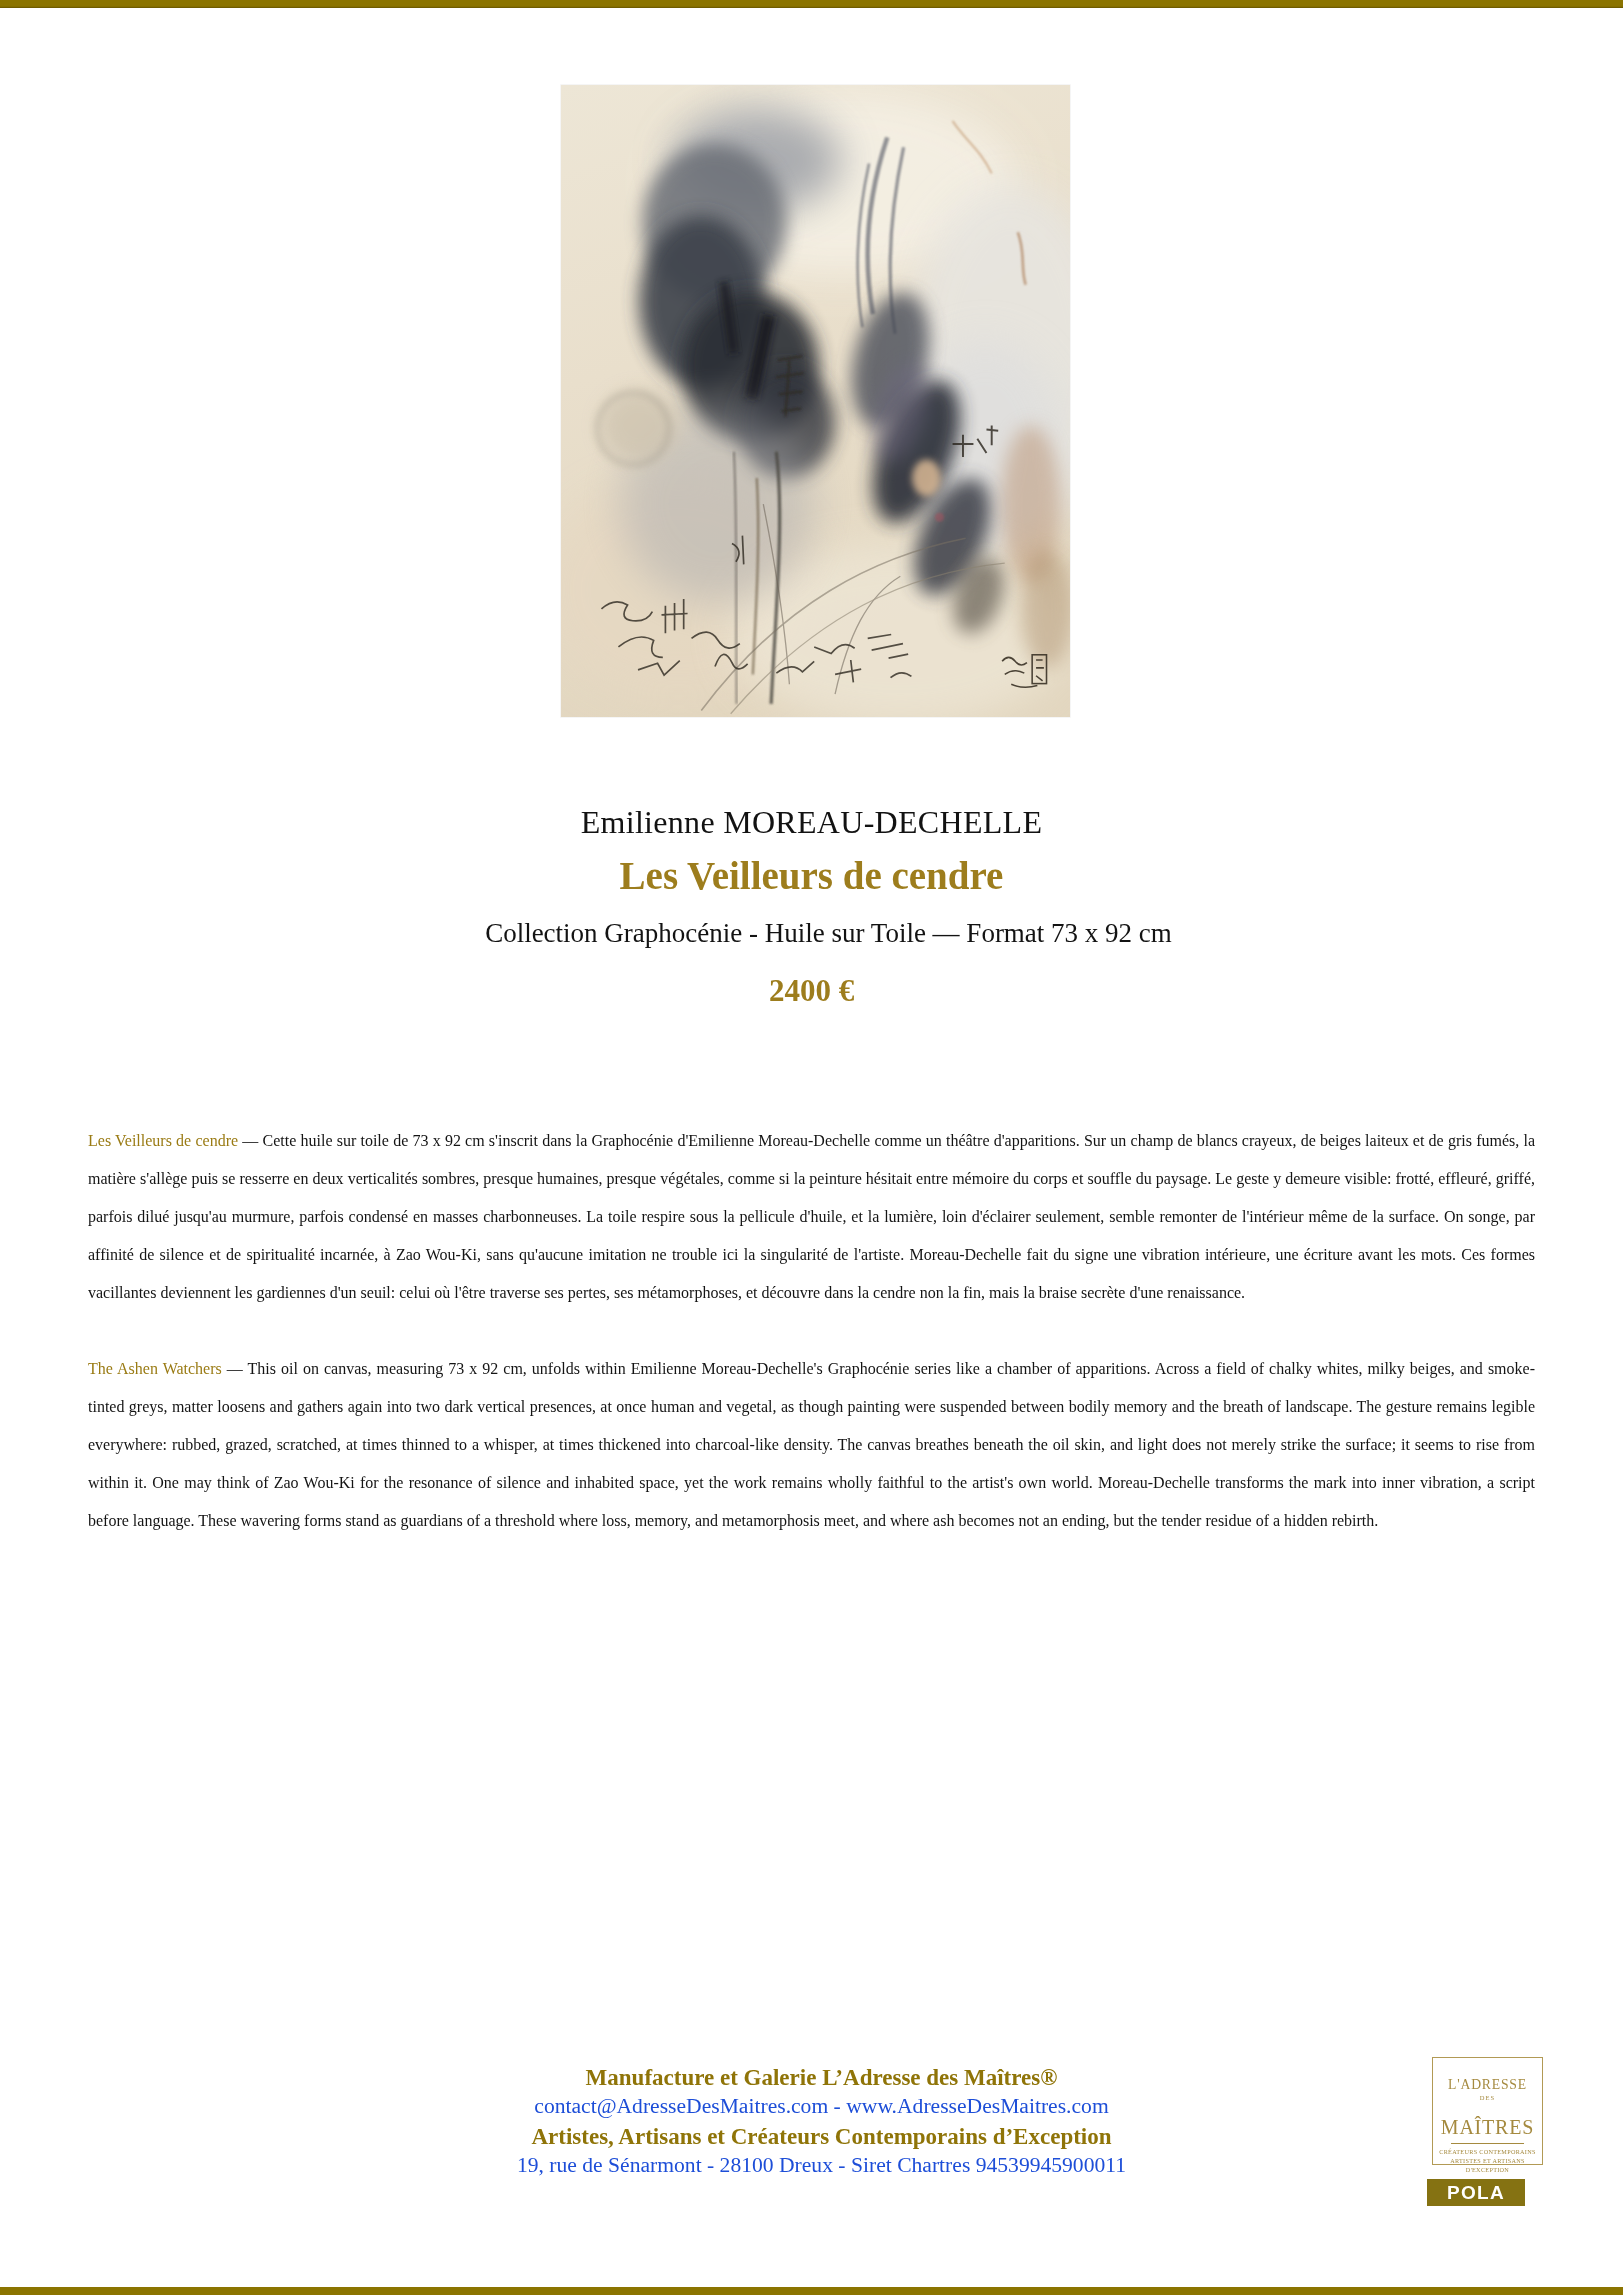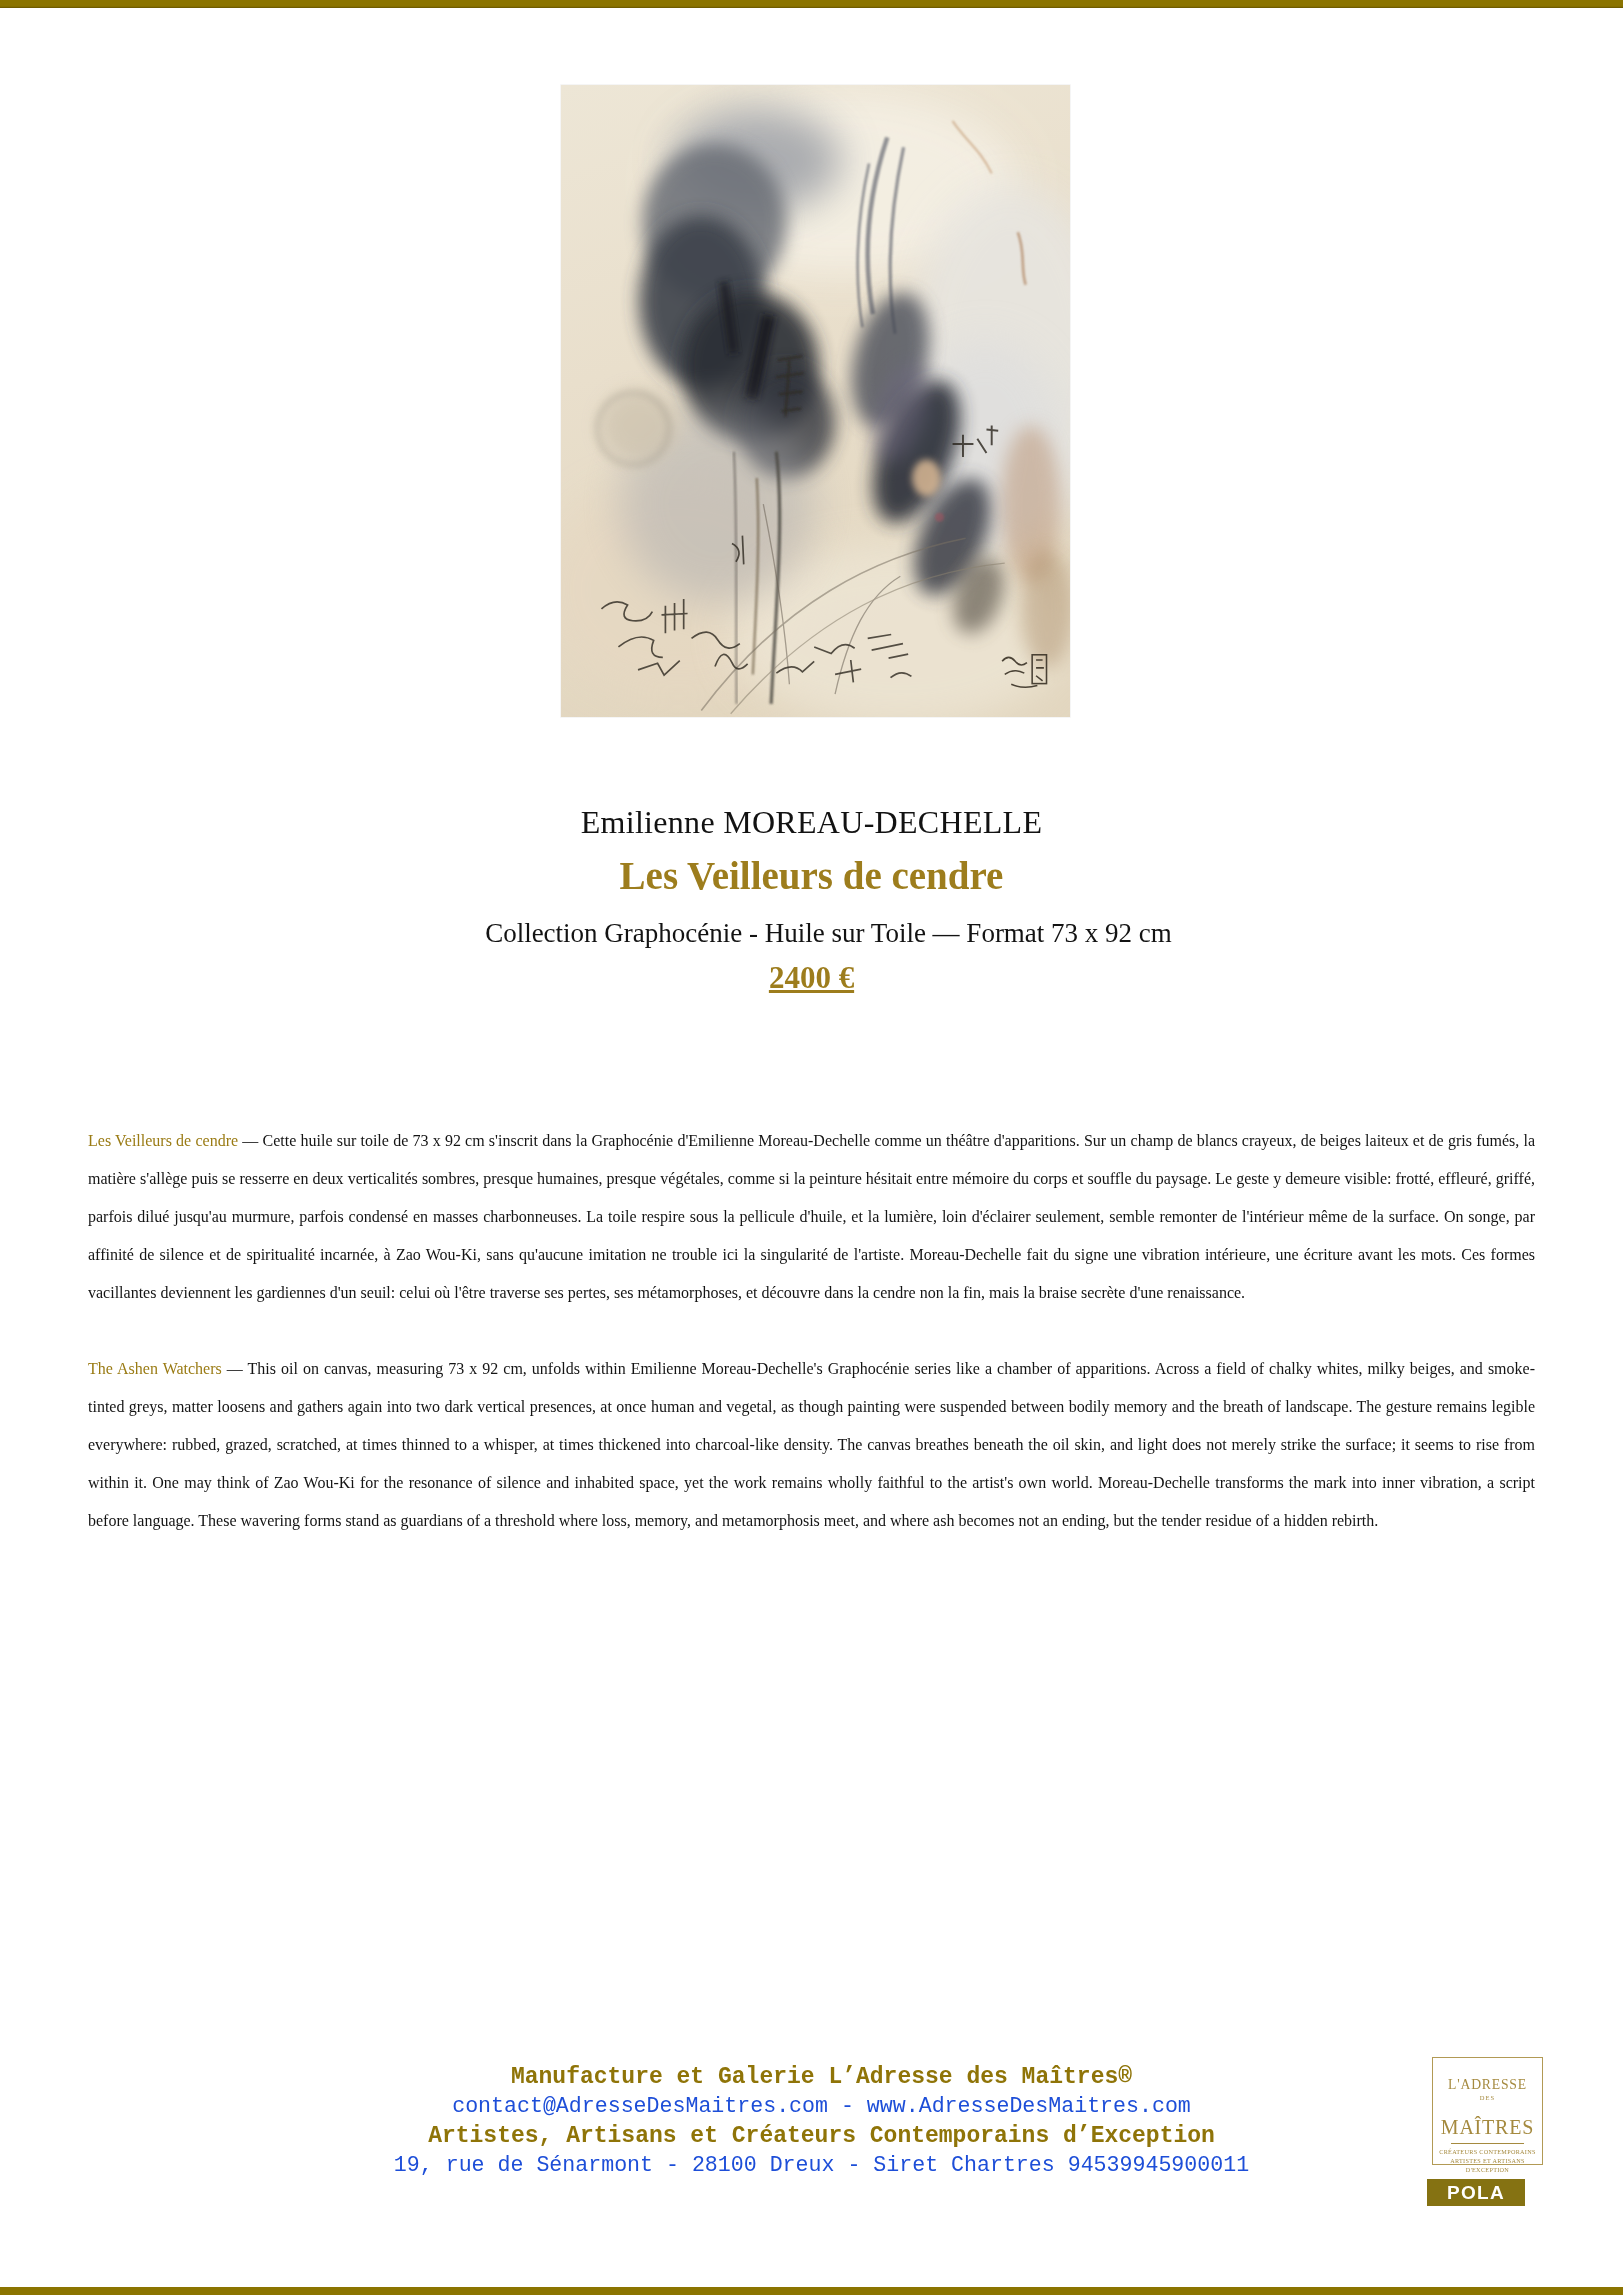--- a/index.html
+++ b/index.html
@@ -29,32 +29,32 @@
   .artwork{
     position:absolute;left:561px;top:85px;width:509px;height:632px;
     box-shadow:0 0 0 0.7px rgba(0,0,0,.06);
   }
   .artwork svg{display:block;width:100%;height:100%;}
 
   .header-block{position:absolute;top:804px;left:0;width:100%;text-align:center;}
   .artist{font-size:32px;line-height:37px;font-weight:normal;letter-spacing:0.3px;color:#121212;}
   .title{margin-top:13px;font-size:39px;line-height:43px;font-weight:bold;color:var(--title-gold);}
   .subtitle{margin-top:21px;font-size:27px;line-height:31px;color:#131313;padding-left:34px;}
-  .price{margin-top:11px;font-size:31px;line-height:35px;font-weight:bold;color:var(--title-gold);text-decoration:underline;}
+  .price{margin-top:24px;font-size:31px;line-height:35px;font-weight:bold;color:var(--title-gold);}
 
   .copy{
     position:absolute;left:88px;top:1122px;width:1447px;
     font-size:16px;line-height:38px;text-align:justify;color:#141414;
   }
   .copy p + p{margin-top:38px;}
   .lead{color:var(--lead-gold);}
 
   .footer-block{
     position:absolute;top:2063px;left:0;width:100%;text-align:center;
-    font-family:Liberation Mono, monospace;
+    font-family:Liberation Serif, serif;
     padding-left:20px;
   }
   .f-gold{font-size:23px;line-height:29.4px;font-weight:bold;color:var(--footer-gold);}
   .f-dark{font-size:21.6px;line-height:29.4px;color:#1d4ed8;}
 
   .logo-box{
     position:absolute;left:1432px;top:2057px;width:111px;height:108px;
     border:1.3px solid var(--logo-border);background:#ffffff;
     text-align:center;color:var(--logo-gold);
     font-family:"Liberation Serif","DejaVu Serif",serif;

